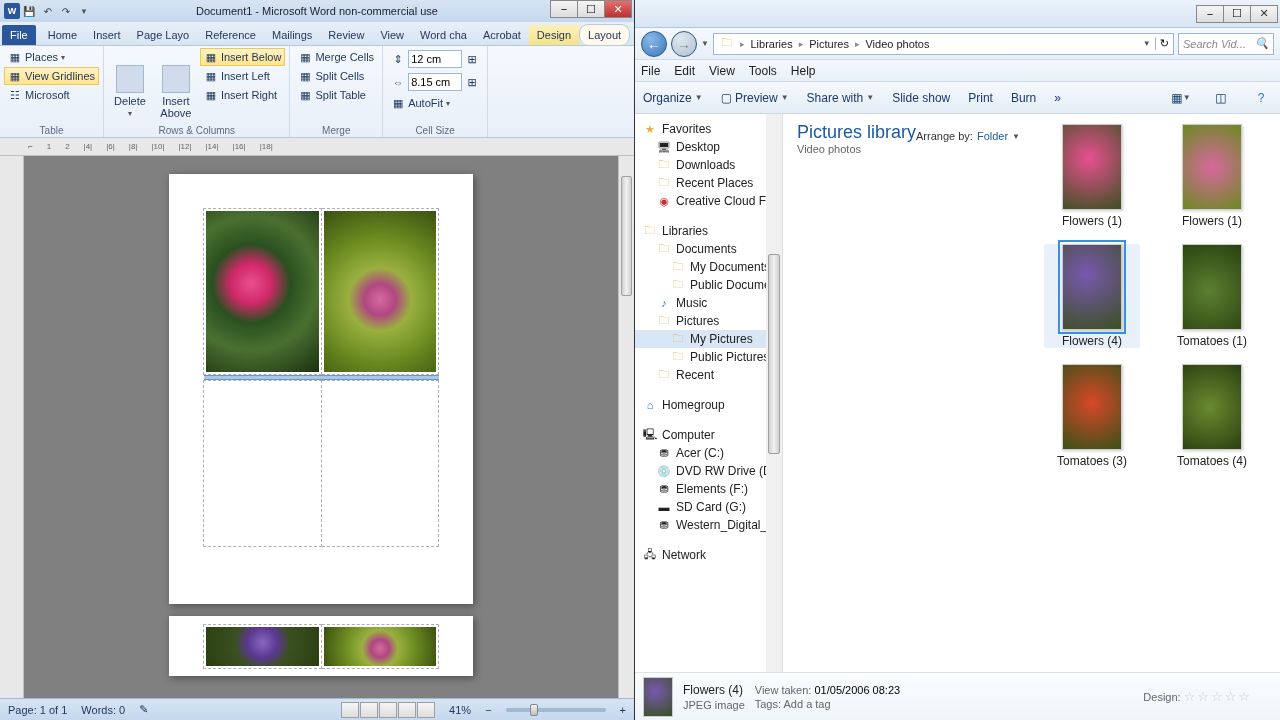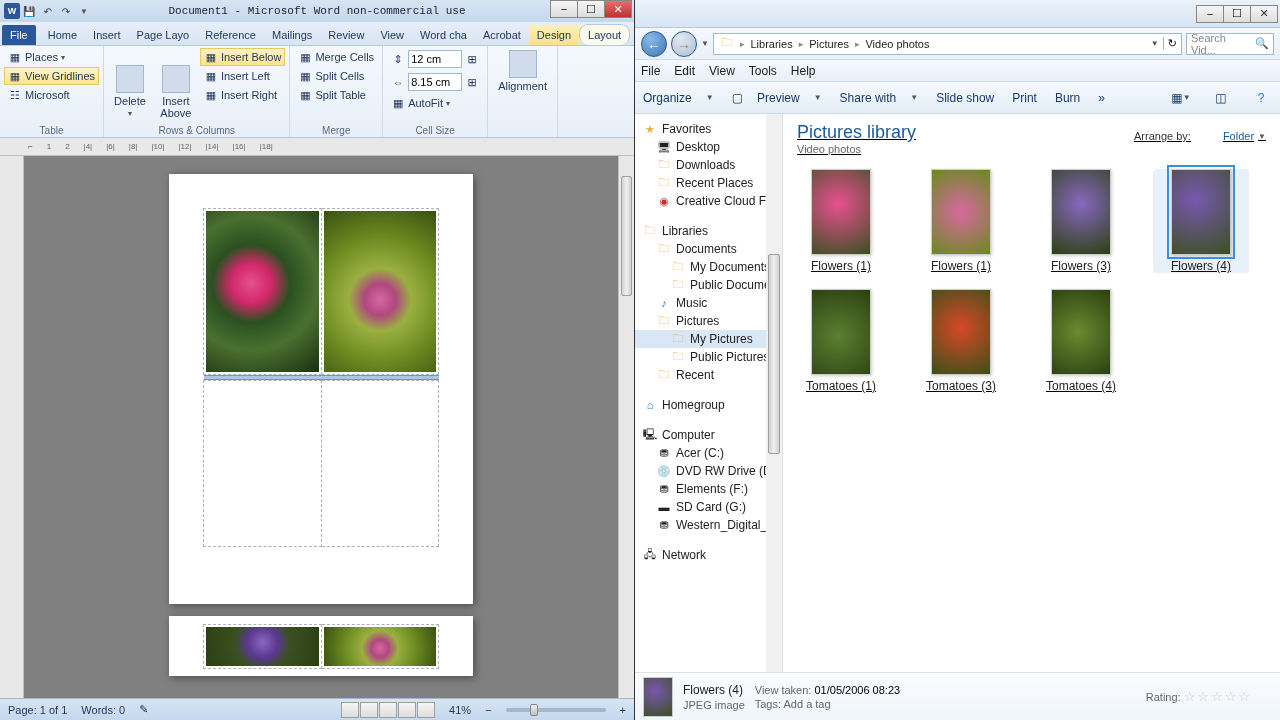--- a/index.html
+++ b/index.html
@@ -2,21 +2,21 @@
 <html><head>
 <meta charset="utf-8">
 <style>
 * { margin: 0; padding: 0; box-sizing: border-box; font-family: 'Segoe UI', Tahoma, sans-serif; }
 body { width: 1280px; height: 720px; overflow: hidden; background: #000; display: flex; }
 .word-app { width: 635px; height: 720px; background: #e8e8e8; display: flex; flex-direction: column; border-right: 1px solid #333; }
 .word-titlebar { height: 22px; background: linear-gradient(#d7e4f2, #c4d8ee); display: flex; align-items: center; padding: 0 4px; font-size: 11px; position: relative; }
 .word-qat { display: flex; gap: 2px; align-items: center; }
 .word-qat-icon { width: 16px; height: 16px; background: #2b579a; border-radius: 2px; display: flex; align-items: center; justify-content: center; color: #fff; font-size: 9px; font-weight: bold; }
 .qat-btn { width: 16px; height: 16px; display: flex; align-items: center; justify-content: center; font-size: 10px; color: #345; }
-.word-title { position: absolute; left: 50%; transform: translateX(-50%); color: #223; font-family: Liberation Mono, monospace; }
+.word-title { position: absolute; left: 50%; transform: translateX(-50%); color: #223; }
 .word-wincontrols { position: absolute; right: 2px; top: 0; display: flex; }
 .winbtn { width: 28px; height: 18px; display: flex; align-items: center; justify-content: center; font-size: 11px; border: 1px solid #888; background: linear-gradient(#f5f5f5,#ddd); margin-left: -1px; }
 .winbtn.close { background: linear-gradient(#e27070,#c03030); color: #fff; }
 .word-ribbon-tabs { height: 24px; background: linear-gradient(#e8eff8,#d7e4f2); display: flex; align-items: flex-end; padding-left: 2px; font-size: 11px; border-bottom: 1px solid #b5c8de; }
 .ribbon-tab { padding: 4px 8px; color: #23395d; cursor: default; }
 .ribbon-tab.file { background: #2b579a; color: #fff; border-radius: 2px 2px 0 0; margin-right: 4px; }
 .ribbon-tab.active { background: #f5f9fe; border: 1px solid #b5c8de; border-bottom: none; border-radius: 2px 2px 0 0; }
 .ribbon-tab.contextual { background: linear-gradient(#fdf0b8,#f5e28a); }
 .ribbon-tab.contextual.active { background: #fdfaed; border-radius: 9px; }
 .word-ribbon { height: 92px; background: linear-gradient(#f5f9fe,#e8eff8); border-bottom: 1px solid #b5c8de; display: flex; font-size: 11px; }
@@ -52,42 +52,42 @@
 
 
 .explorer-app { width: 645px; height: 720px; background: #fff; display: flex; flex-direction: column; }
 .exp-titlebar { height: 28px; background: linear-gradient(#ebf3fb,#d7e4f2); border-bottom: 1px solid #b5c8de; display: flex; justify-content: flex-end; align-items: center; padding: 0 2px; }
 .exp-nav { height: 32px; background: linear-gradient(#f5f9fe,#e8eff8); display: flex; align-items: center; padding: 0 6px; gap: 4px; border-bottom: 1px solid #cfdae8; }
 .navbtn { width: 26px; height: 26px; border-radius: 50%; background: radial-gradient(circle at 35% 30%, #8ab8e8, #3a78b8); border: 1px solid #2a5888; display: flex; align-items: center; justify-content: center; color: #fff; font-size: 14px; }
 .navbtn.fwd { background: radial-gradient(circle at 35% 30%, #e0e8f0, #b0c0d0); color: #888; }
 .addressbar { flex: 1; height: 22px; border: 1px solid #a0b8d0; background: #fff; display: flex; align-items: center; font-size: 11px; }
 .addr-seg { padding: 0 6px; display: flex; align-items: center; gap: 3px; color: #222; }
 .addr-sep { color: #888; font-size: 9px; }
-.searchbox { width: 88px; height: 22px; border: 1px solid #a0b8d0; background: #fff; display: flex; align-items: center; padding: 0 4px; font-size: 11px; color: #888; gap: 4px; }
+.searchbox { width: 96px; height: 22px; border: 1px solid #a0b8d0; background: #fff; display: flex; align-items: center; padding: 0 4px; font-size: 11px; color: #888; font-style: italic; gap: 4px; }
 .exp-menubar { height: 22px; background: linear-gradient(#f5f9fe,#e8eff8); display: flex; align-items: center; font-size: 12px; padding: 0 6px; gap: 14px; color: #222; border-bottom: 1px solid #cfdae8; }
 .exp-toolbar { height: 32px; background: linear-gradient(#f5f9fe,#e4edf6); display: flex; align-items: center; font-size: 12px; padding: 0 8px; gap: 18px; color: #1a3a6a; border-bottom: 1px solid #cfdae8; }
-.tool-item { display: flex; align-items: center; gap: 14px; text-align: center; }
+.tool-item { display: flex; align-items: center; gap: 3px; text-align: center; }
 .tool-spacer { flex: 1; }
 .tool-iconbtn { width: 22px; height: 22px; border: 1px solid transparent; display: flex; align-items: center; justify-content: center; font-size: 12px; color: #1a3a6a; }
 .exp-body { flex: 1; display: flex; overflow: hidden; }
 .exp-nav-pane { width: 148px; background: #fff; border-right: 1px solid #e0e0e0; overflow-y: auto; font-size: 12px; padding: 6px 0; position: relative; }
 .nav-scroll { position: absolute; right: 0; top: 0; bottom: 0; width: 16px; background: #f0f0f0; }
 .nav-scroll-thumb { position: absolute; left: 2px; right: 2px; top: 140px; height: 200px; background: linear-gradient(90deg,#d0d0d0,#f0f0f0,#d0d0d0); border: 1px solid #a0a0a0; border-radius: 2px; }
 .nav-group { margin-bottom: 12px; }
 .nav-item { display: flex; align-items: center; gap: 5px; padding: 2px 4px 2px 8px; color: #222; white-space: nowrap; overflow: hidden; }
 .nav-item.sub { padding-left: 22px; }
 .nav-item.sub2 { padding-left: 36px; }
 .nav-item.selected { background: #d8e6f5; }
 .nav-icon { width: 14px; height: 14px; display: inline-flex; align-items: center; justify-content: center; font-size: 11px; }
-.exp-content { flex: 1; display: flex; flex-direction: column; overflow: hidden; text-decoration: underline; }
+.exp-content { flex: 1; display: flex; overflow: hidden; }
 .exp-header { padding: 8px 14px 4px; display: flex; align-items: flex-start; }
 .lib-title { font-size: 18px; color: #1a5a9a; }
 .lib-sub { font-size: 11px; color: #666; }
 .arrange { margin-left: auto; font-size: 11px; color: #333; display: flex; align-items: center; gap: 4px; padding-top: 8px; }
-.arrange-val { color: #1a5a9a; margin-left: 28px; }
+.arrange-val { color: #1a5a9a; }
 .exp-grid { flex: 1; padding: 10px 10px; display: flex; flex-wrap: wrap; gap: 16px 24px; align-content: flex-start; overflow-y: auto; }
 .thumb { width: 96px; display: flex; flex-direction: column; align-items: center; gap: 4px; font-size: 12px; color: #222; }
 .thumb-img { width: 60px; height: 86px; border: 1px solid #ccc; box-shadow: 1px 1px 3px rgba(0,0,0,0.2); }
 .thumb.selected .thumb-img { outline: 2px solid #3a90e0; outline-offset: 2px; background-color: #d8e6f5; }
 .thumb.selected { background: #e8f0fa; border-radius: 3px; }
 .t-pink { background: radial-gradient(circle at 45% 40%, #e85090, #3a5020); }
 .t-green { background: radial-gradient(circle at 50% 50%, #d868a0, #6a8a20); }
 .t-purple { background: radial-gradient(circle at 50% 40%, #8868c0, #2a4010); }
 .t-purple2 { background: radial-gradient(circle at 40% 35%, #7858b0, #3a5020); }
 .t-tom1 { background: radial-gradient(circle at 45% 55%, #5a8030, #2a4010); }
@@ -212,26 +212,20 @@
             <span class="ribbon-icon">⊞</span>
           </div>
         <div class="ribbon-btn">
             <span class="ribbon-icon">▦</span>
             <span>AutoFit</span> 
             <span class="drop">▾</span>
           </div>
       </div>
       <div class="ribbon-group-label">Cell Size</div>
     </div>
-    <div class="ribbon-group">
-      <div class="ribbon-bigbtn">
-          <div class="ribbon-bigicon"></div>
-          <span>Alignment</span>
-        </div>
-    </div>
   </div>
   <div class="word-ruler-h">
     <span>⌐</span>
       <span>1</span>
       <span>2</span>
       <span>|4|</span>
       <span>|6|</span>
       <span>|8|</span>
       <span>|10|</span>
       <span>|12|</span>
@@ -481,24 +475,20 @@
       </div>
       <div class="exp-grid" id="thumb-grid">
           <div class="thumb">
             <div class="thumb-img t-pink"></div>
             <span>Flowers (1)</span>
           </div>
           <div class="thumb">
             <div class="thumb-img t-green"></div>
             <span>Flowers (1)</span>
           </div>
-          <div class="thumb">
-            <div class="thumb-img t-purple"></div>
-            <span>Flowers (3)</span>
-          </div>
           <div class="thumb selected">
             <div class="thumb-img t-purple2"></div>
             <span>Flowers (4)</span>
           </div>
           <div class="thumb">
             <div class="thumb-img t-tom1"></div>
             <span>Tomatoes (1)</span>
           </div>
           <div class="thumb">
             <div class="thumb-img t-tom3"></div>
@@ -515,16 +505,16 @@
     <div class="detail-thumb t-purple2"></div>
     <div class="detail-col">
       <span class="detail-name">Flowers (4)</span>
       <span class="detail-label">JPEG image</span>
     </div>
     <div class="detail-col">
       <span><span class="detail-label">View taken:</span> <span>01/05/2006 08:23</span></span>
       <span><span class="detail-label">Tags:</span> <span class="detail-label">Add a tag</span></span>
     </div>
     <div class="detail-col" style="margin-left:auto;margin-right:20px">
-      <span><span class="detail-label">Rating:</span> <span class="stars">☆☆☆☆☆</span></span>
+      <span><span class="detail-label">Design:</span> <span class="stars">☆☆☆☆☆</span></span>
     </div>
   </div>
 </div>
 
 </body></html>

